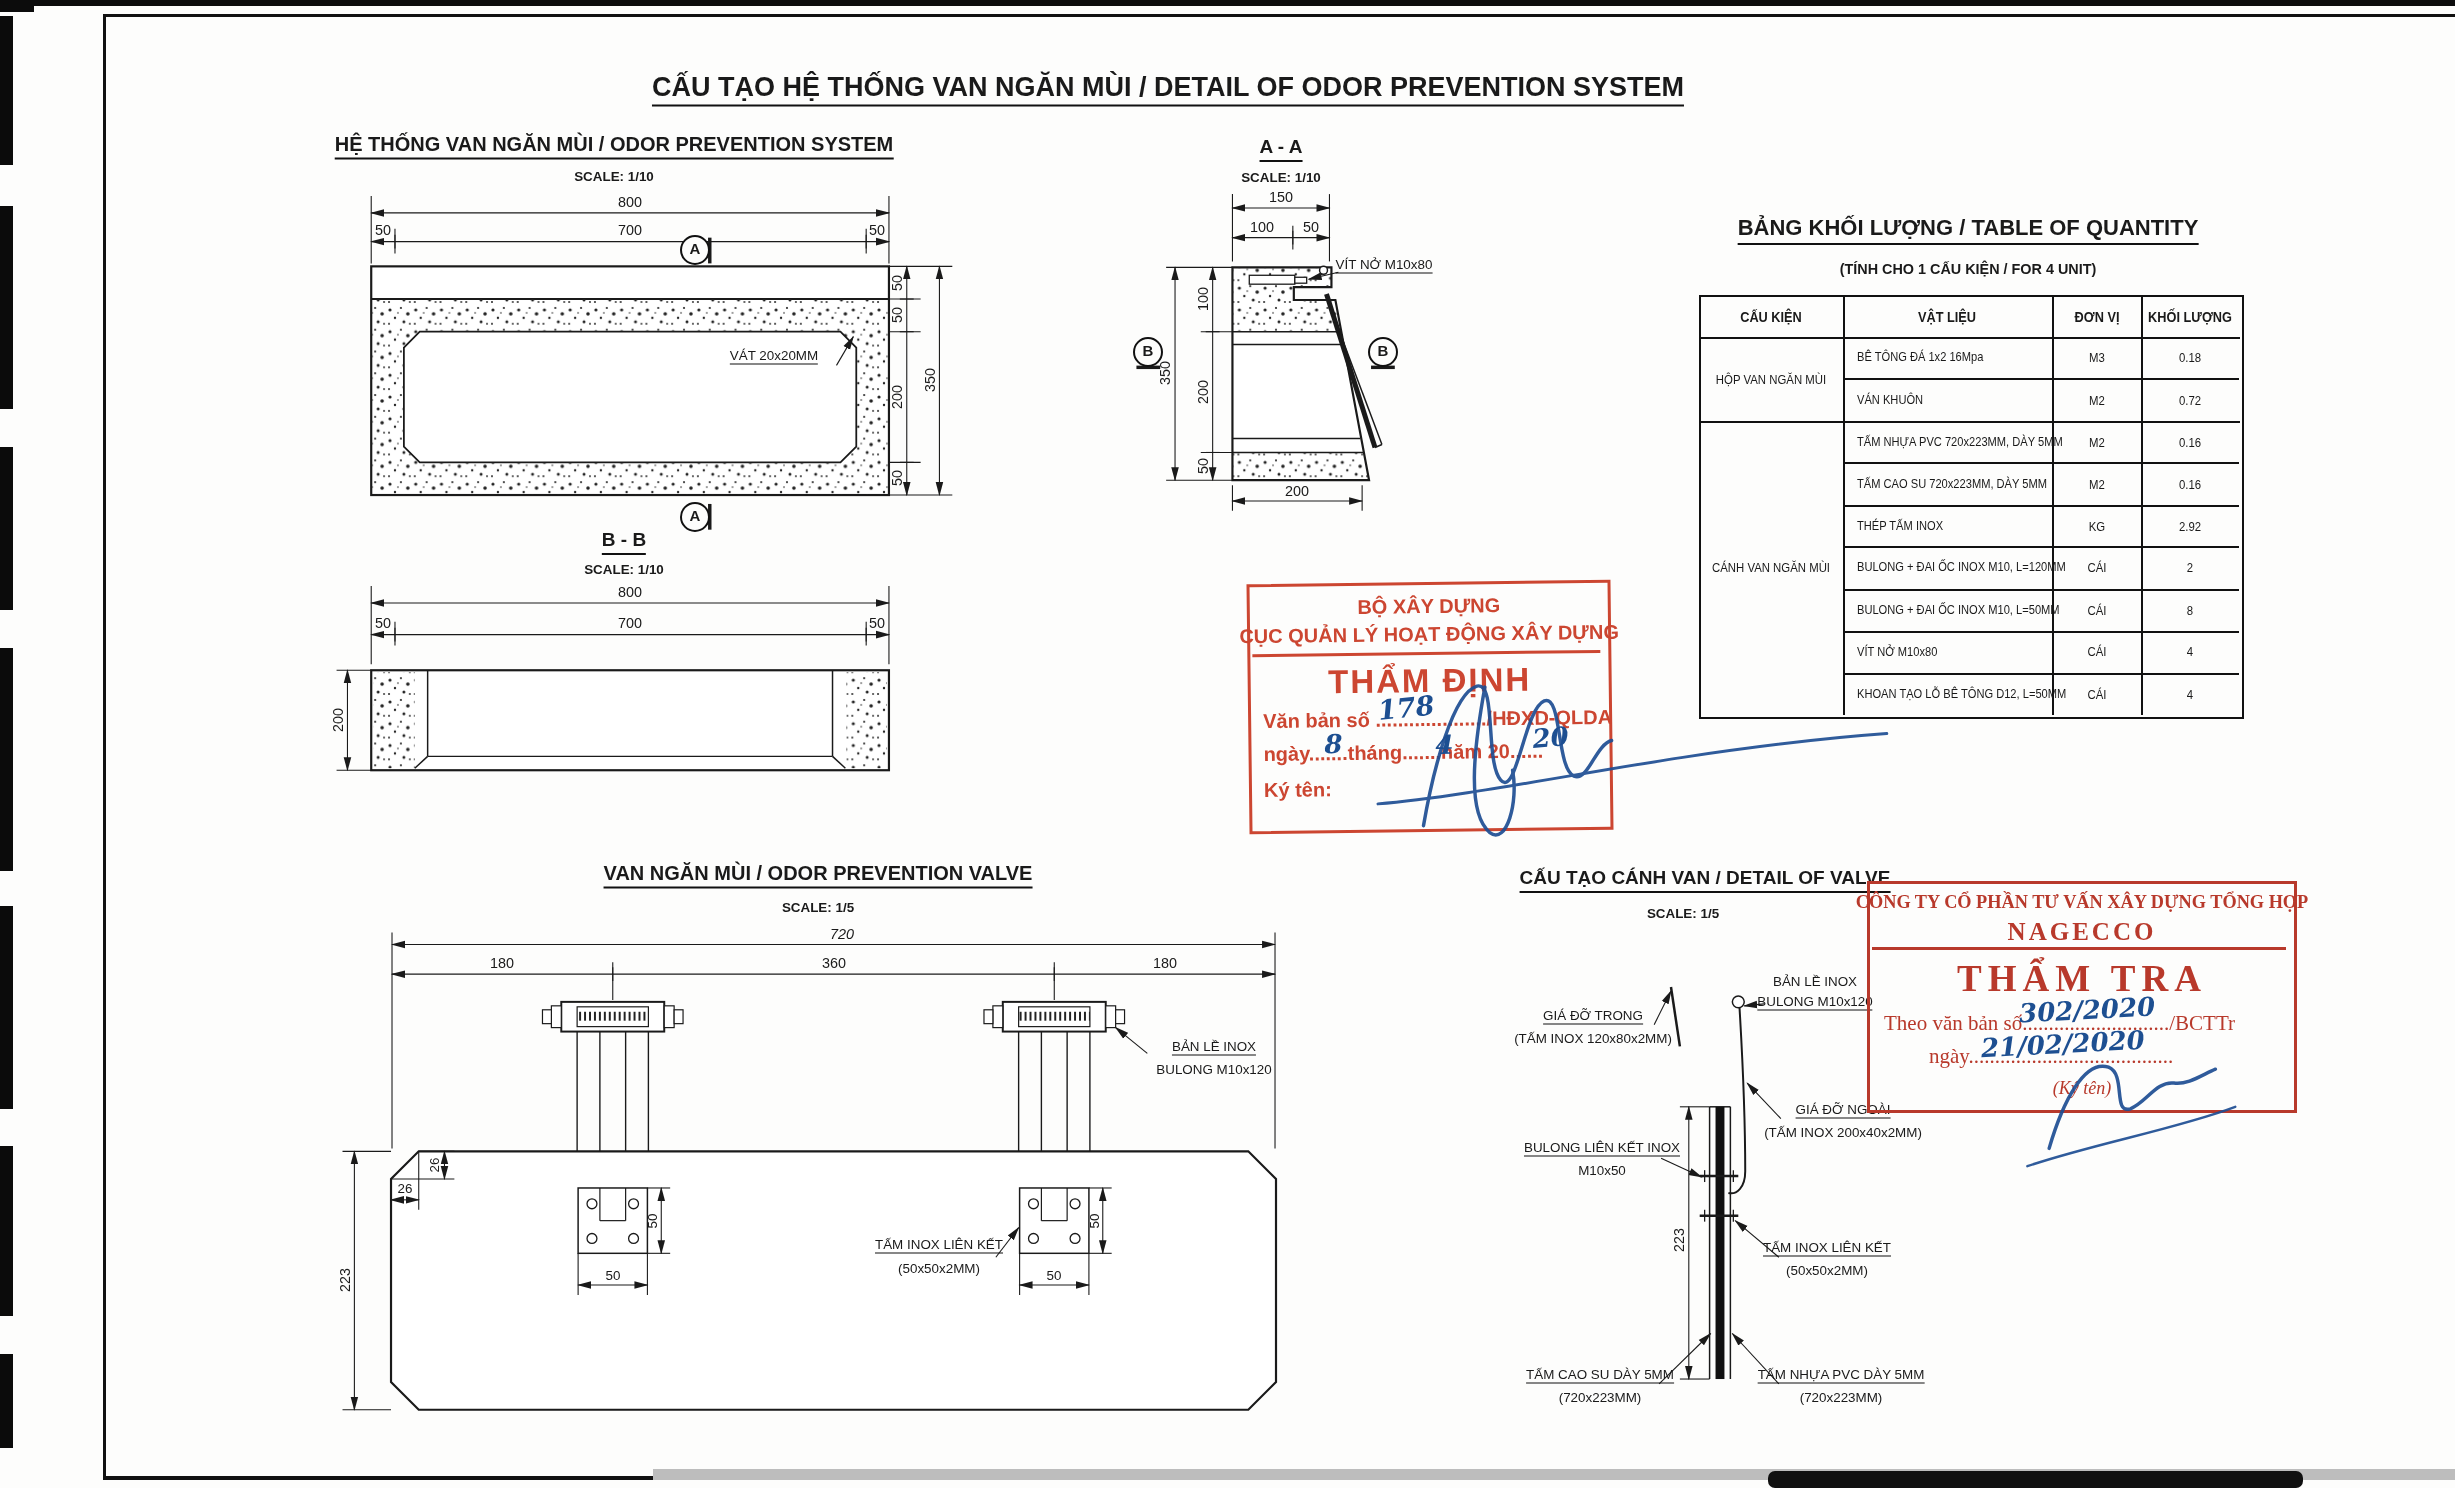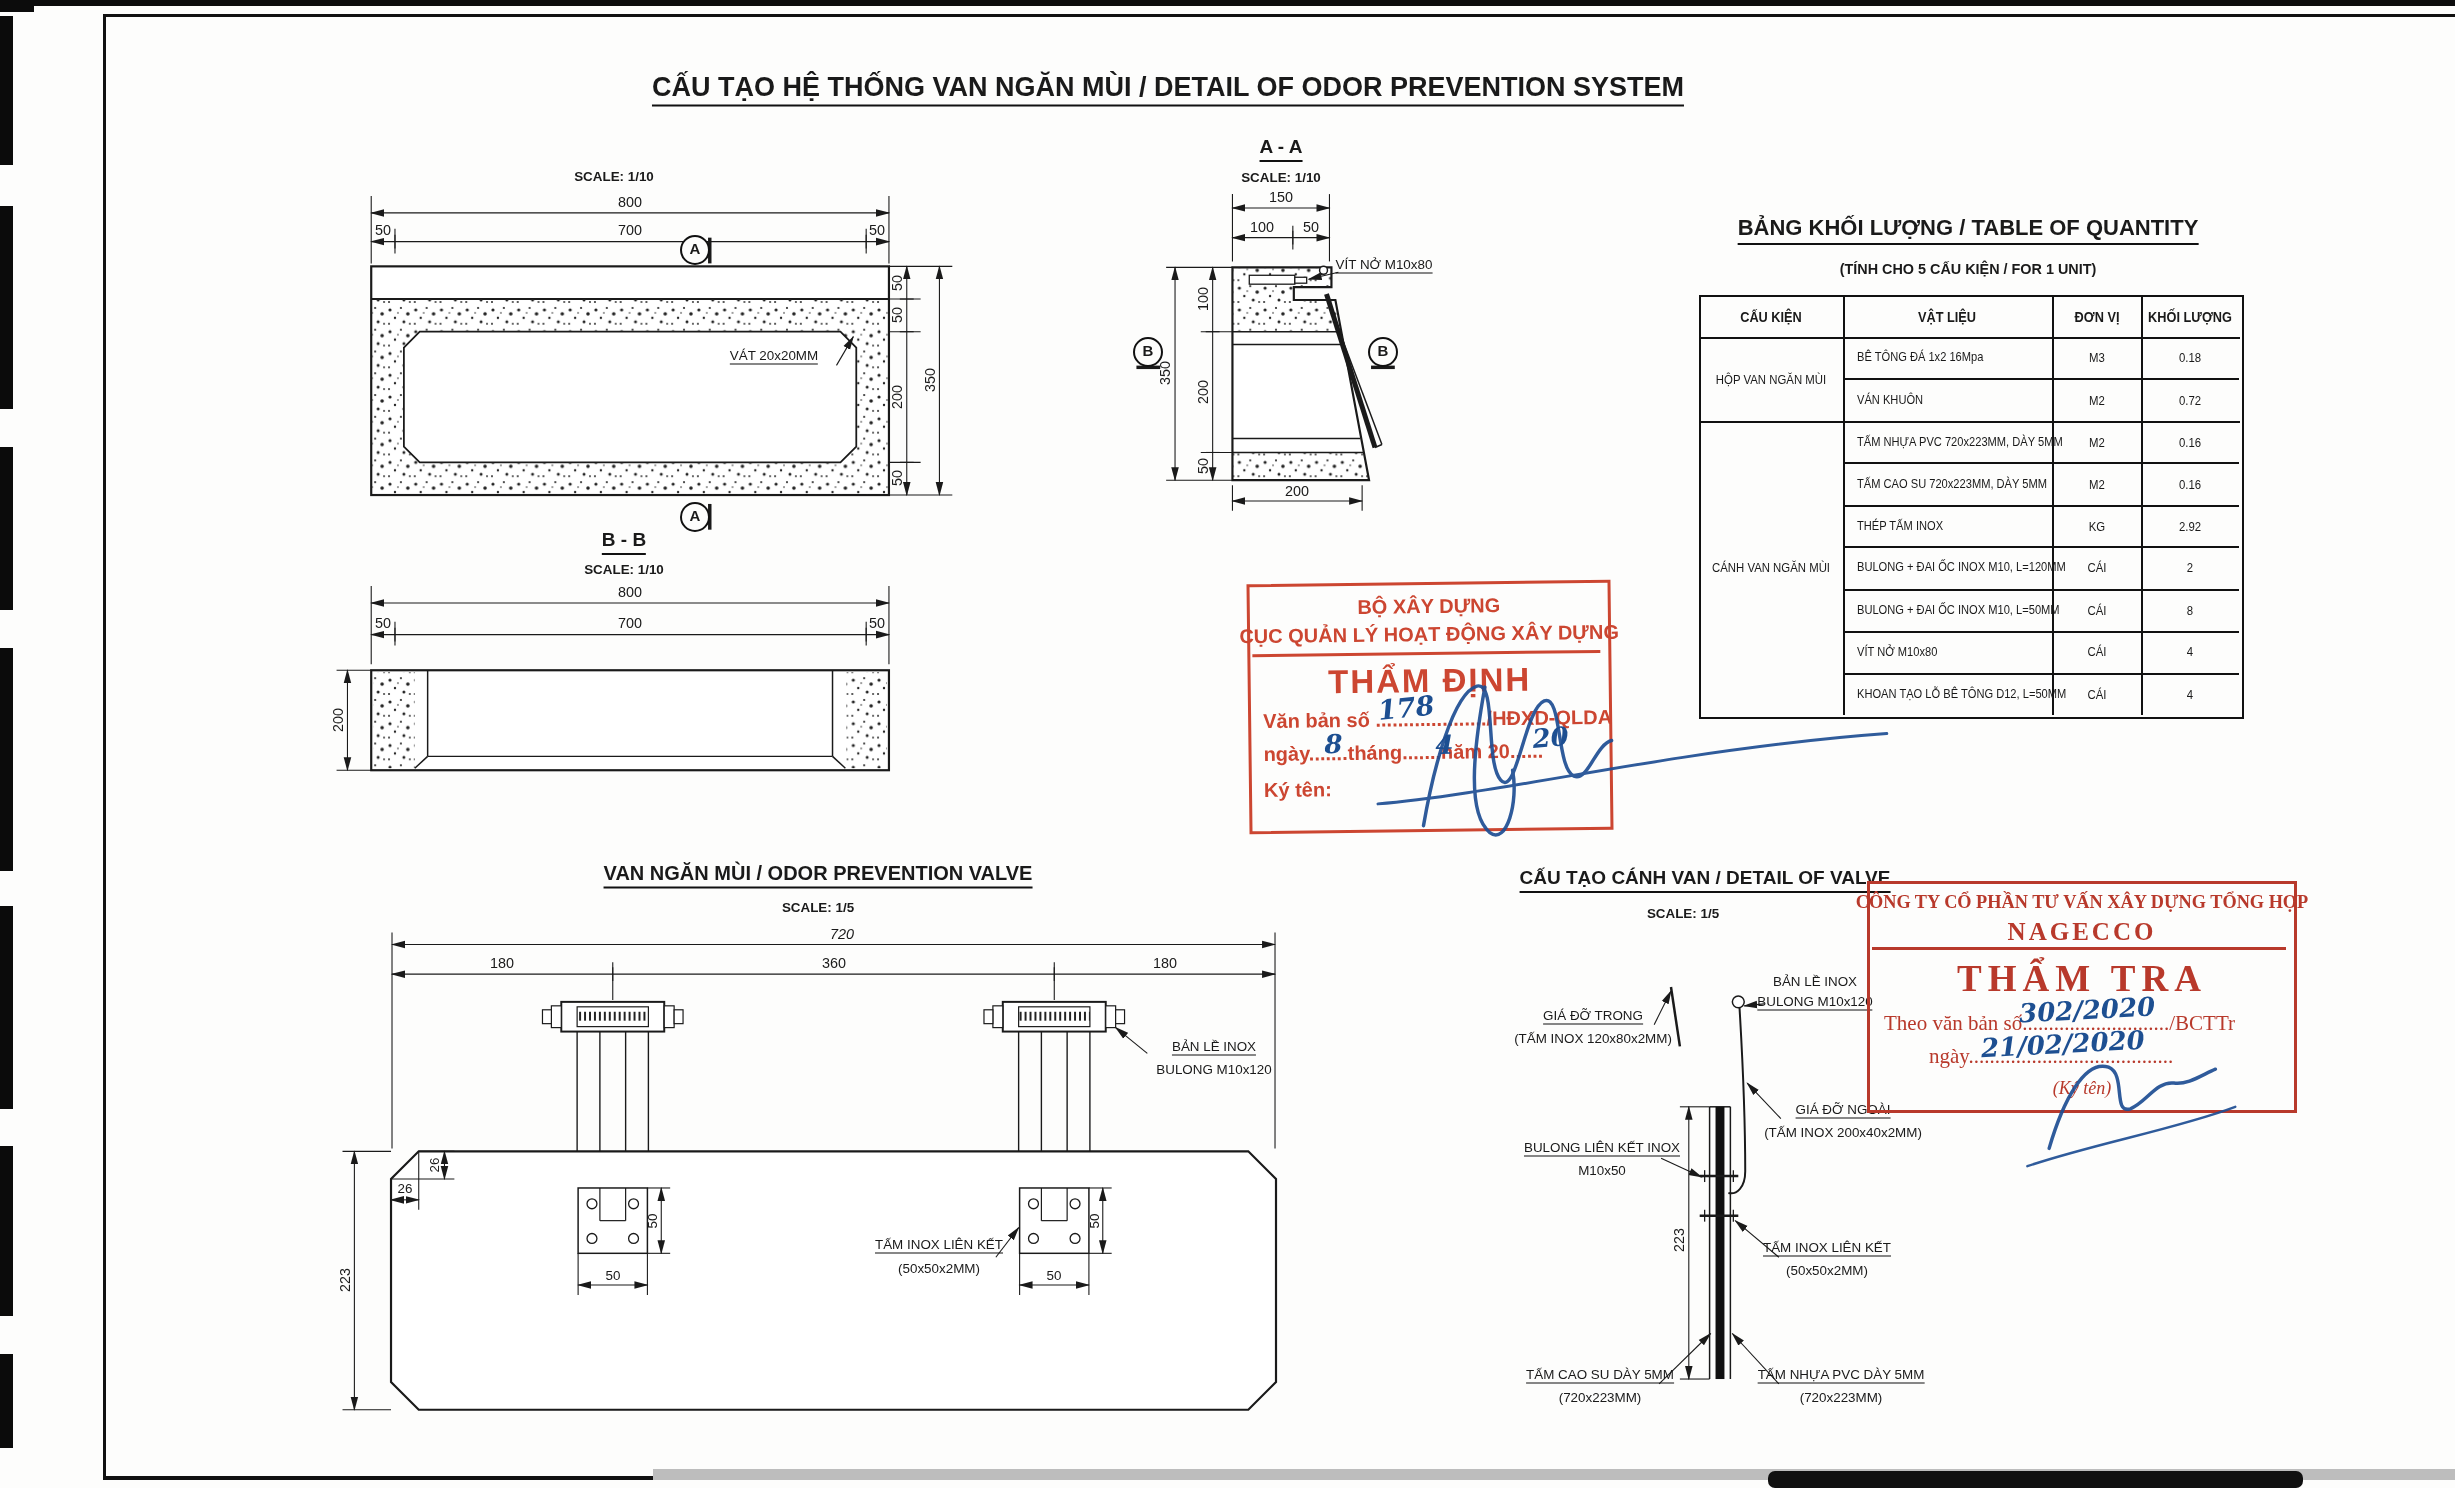--- a/index.html
+++ b/index.html
@@ -282,20 +282,21 @@
   <div class="art" style="left:0;top:447px;width:13px;height:163px;background:#0b0b0b;"></div>
   <div class="art" style="left:0;top:648px;width:13px;height:223px;background:#0b0b0b;"></div>
   <div class="art" style="left:0;top:906px;width:13px;height:203px;background:#0b0b0b;"></div>
   <div class="art" style="left:0;top:1146px;width:13px;height:170px;background:#0b0b0b;"></div>
   <div class="art" style="left:0;top:1354px;width:13px;height:94px;background:#0b0b0b;"></div>
   <div class="art" style="left:653px;top:1469px;width:1802px;height:11px;background:#bdbdbd;"></div>
   <div class="art" style="left:1768px;top:1471px;width:535px;height:17px;background:#101010;border-radius:7px;"></div>
 
   <span class="t c b f27 u" style="left:1168px;top:89px;">CẤU TẠO HỆ THỐNG VAN NGĂN MÙI / DETAIL OF ODOR PREVENTION SYSTEM</span>
 
+  <span class="t c b f20 u" style="left:614px;top:146px;">HỆ THỐNG VAN NGĂN MÙI / ODOR PREVENTION SYSTEM</span>
   <span class="t c b f13" style="left:614px;top:176px;">SCALE: 1/10</span>
   <span class="t c f14" style="left:630px;top:202px;">800</span>
   <span class="t c f14" style="left:383px;top:230px;">50</span>
   <span class="t c f14" style="left:630px;top:230px;">700</span>
   <span class="t c f14" style="left:877px;top:230px;">50</span>
   <span class="t r f14" style="left:897px;top:283px;">50</span>
   <span class="t r f14" style="left:897px;top:315px;">50</span>
   <span class="t r f14" style="left:897px;top:397px;">200</span>
   <span class="t r f14" style="left:897px;top:478px;">50</span>
   <span class="t r f14" style="left:930px;top:380px;">350</span>
@@ -355,21 +356,21 @@
   <span class="t c f13" style="left:1602px;top:1170px;text-align:center;">M10x50</span>
   <span class="t r f14" style="left:1679px;top:1240px;">223</span>
   <span class="t c f13 u1" style="left:1827px;top:1248px;">TẤM INOX LIÊN KẾT</span>
   <span class="t c f13" style="left:1827px;top:1270px;">(50x50x2MM)</span>
   <span class="t c f13 u1" style="left:1600px;top:1375px;">TẤM CAO SU DÀY 5MM</span>
   <span class="t c f13" style="left:1600px;top:1397px;">(720x223MM)</span>
   <span class="t c f13 u1" style="left:1841px;top:1375px;">TẤM NHỰA PVC DÀY 5MM</span>
   <span class="t c f13" style="left:1841px;top:1397px;">(720x223MM)</span>
 
   <span class="t c b f22 u" style="left:1968px;top:230px;">BẢNG KHỐI LƯỢNG / TABLE OF QUANTITY</span>
-  <span class="t c b f14" style="left:1968px;top:269px;">(TÍNH CHO 5 CẤU KIỆN / FOR 1 UNIT)</span>
+  <span class="t c b f14" style="left:1968px;top:269px;">(TÍNH CHO 1 CẤU KIỆN / FOR 4 UNIT)</span>
   <div style="position:absolute;left:1699px;top:295px;width:541px;height:420px;border:2.5px solid #111;z-index:2;"></div>
   <div class="ln" style="left:1843px;top:295px;width:2px;height:420px;"></div>
   <div class="ln" style="left:2052px;top:295px;width:2px;height:420px;"></div>
   <div class="ln" style="left:2141px;top:295px;width:2px;height:420px;"></div>
   <div class="ln" style="left:1699px;top:337px;width:541px;height:2px;"></div>
   <div class="ln" style="left:1699px;top:421px;width:541px;height:2px;"></div>
   <div class="ln" style="left:1843px;top:378px;width:396px;height:2px;"></div>
   <div class="ln" style="left:1843px;top:462px;width:396px;height:2px;"></div>
   <div class="ln" style="left:1843px;top:505px;width:396px;height:2px;"></div>
   <div class="ln" style="left:1843px;top:546px;width:396px;height:2px;"></div>

